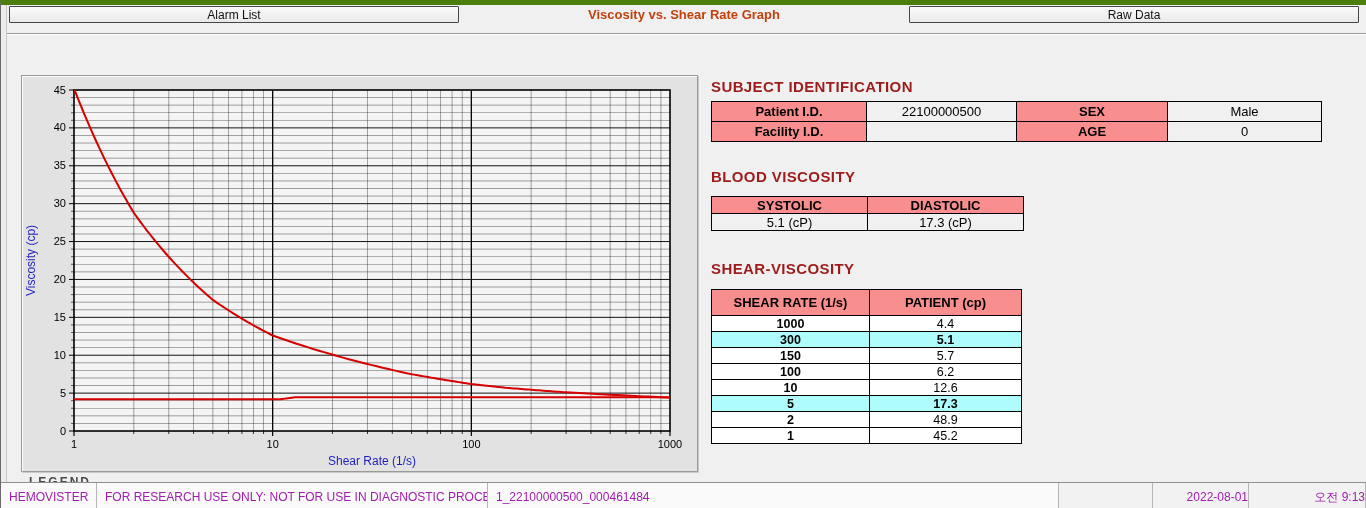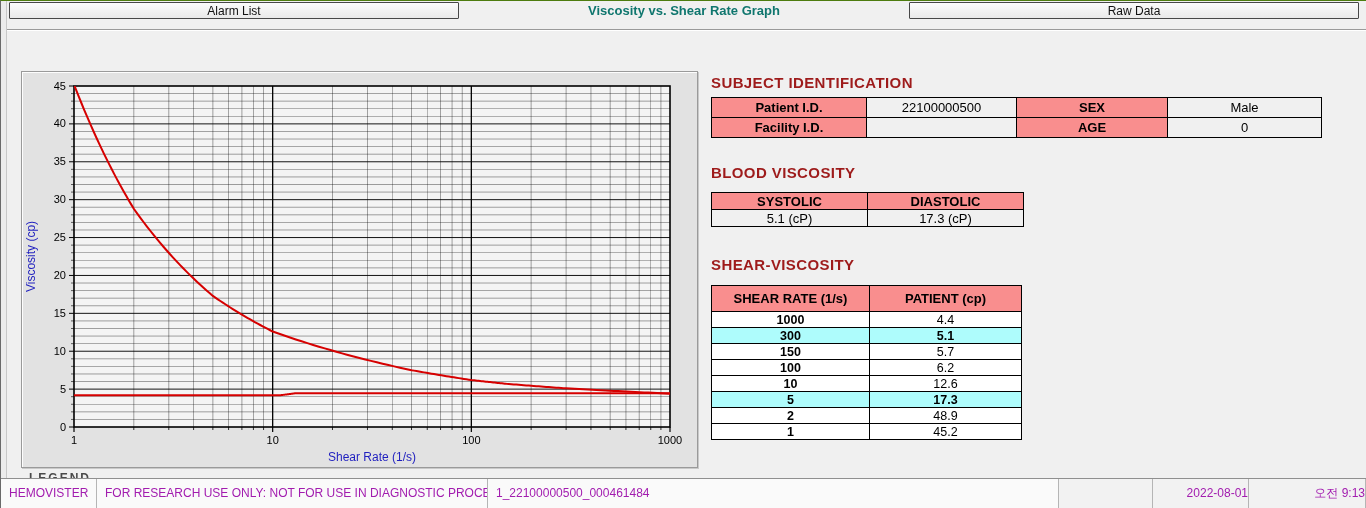--- a/index.html
+++ b/index.html
@@ -1,35 +1,35 @@
 <!DOCTYPE html>
 <html><head>
 <meta charset="utf-8">
 <style>
   * { margin:0; padding:0; box-sizing:border-box; }
   html,body { background:#d8d8d8; }
   #screen {
     position:relative; width:1366px; height:508px;
     background:#F0F0F0; overflow:hidden;
     font-family:"Liberation Sans", sans-serif;
-    border-top:1px solid #4d7c0f; border-left:1px solid #6a6a6a;
+    border-top:5px solid #4d7c0f; border-left:1px solid #6a6a6a;
     color:#000;
   }
   
   .left-frame { position:absolute; left:0; top:0; bottom:0; width:6px;
     background:#ececec; border-right:1px solid #c8c8c8; }
   .content-divider { position:absolute; left:0; right:0; top:28px; height:2px;
     border-top:1px solid #9a9a9a; border-bottom:1px solid #ffffff; }
   
   .tab-btn { position:absolute; top:1px; height:17px; line-height:16px;
     text-align:center; font-size:12px; color:#111;
     background:linear-gradient(#fbfbfb,#e9e9e9);
     border:1px solid #474747; border-radius:1px; }
   .tab-active { position:absolute; top:2px; height:16px; line-height:15px;
-    text-align:center; font-size:13px; font-weight:bold; color:#0f766e; }
+    text-align:center; font-size:13px; font-weight:bold; color:#c2410c; }
   
   .chart-panel { position:absolute; left:20px; top:70px; width:677px; height:397px;
     background:#E2E2E2; border:1px solid #9a9a9a;
     box-shadow: inset 1px 1px 0 #fdfdfd, 1px 1px 0 #c9c9c9; }
   .chart-panel svg { display:block; }
   
   .section-title { position:absolute; left:710px; font-size:15px; font-weight:bold;
     color:#9E1B1B; letter-spacing:.4px; }
   table { border-collapse:collapse; table-layout:fixed; }
   td { border:1px solid #000; text-align:center; overflow:hidden; white-space:nowrap; }

